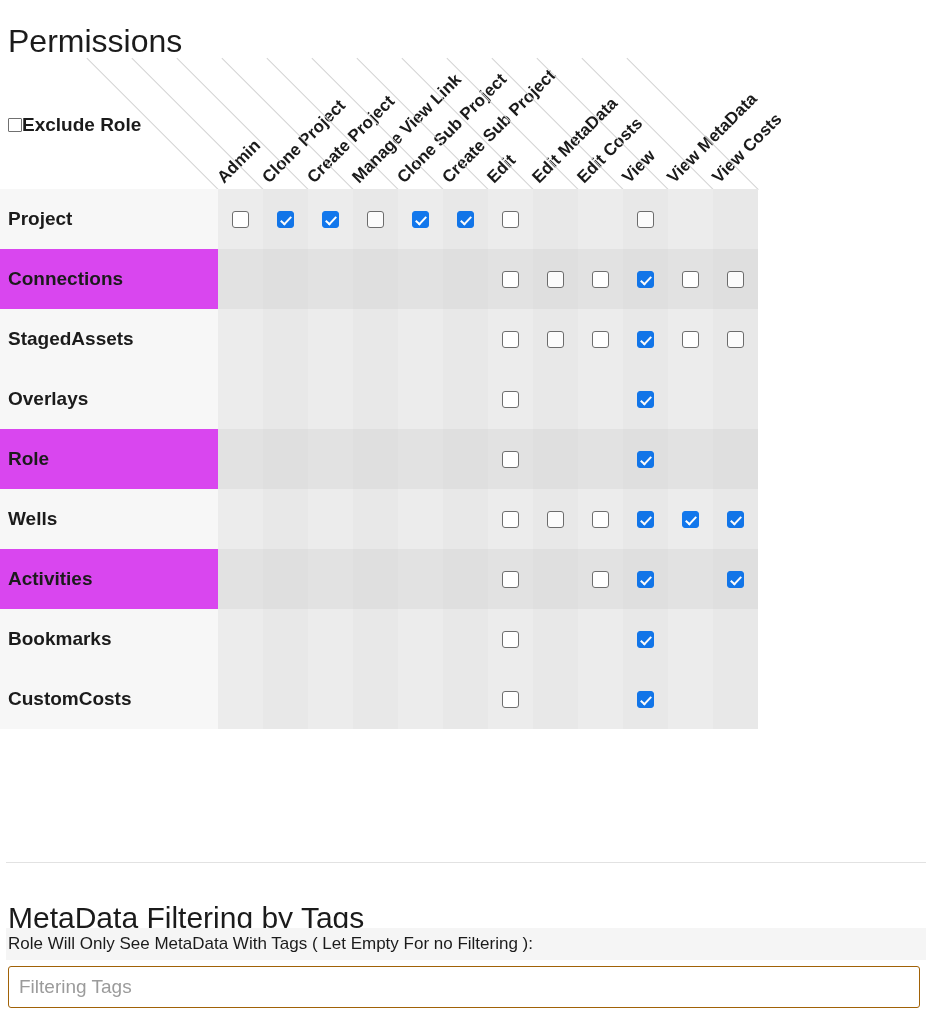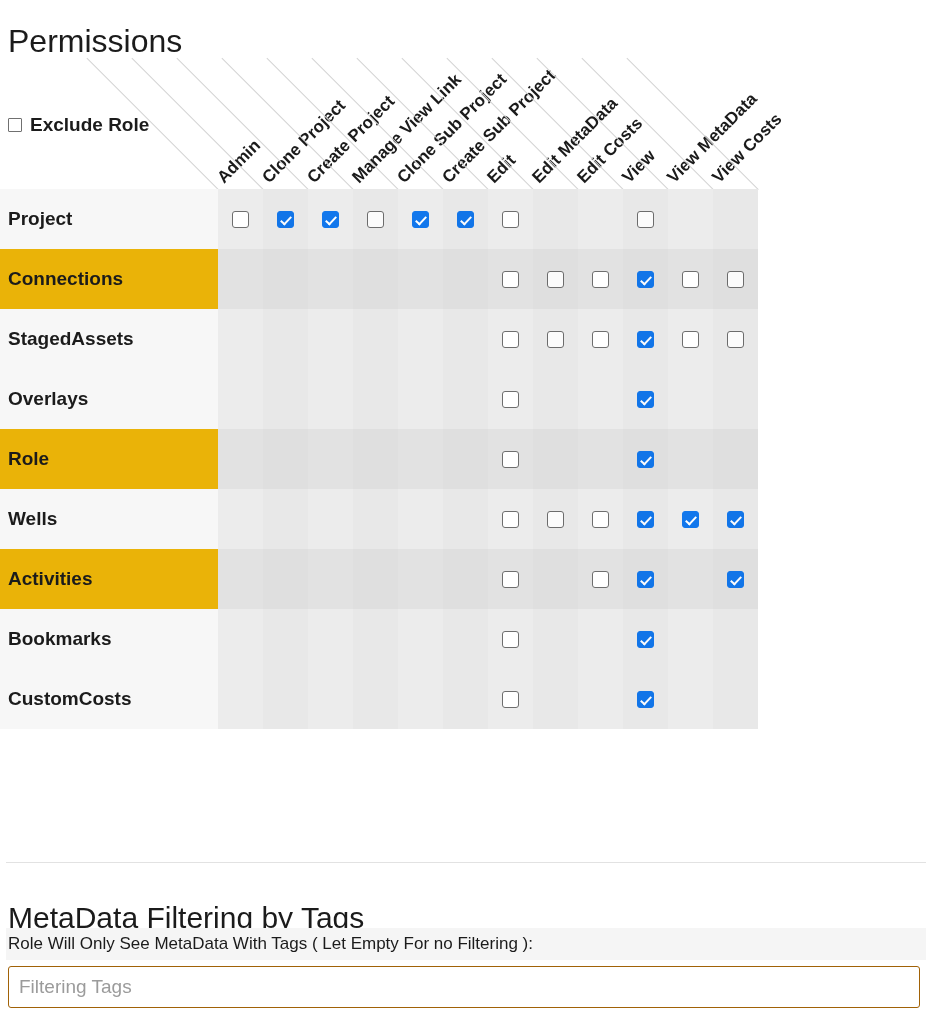--- a/index.html
+++ b/index.html
@@ -25,21 +25,21 @@
     line-height: 40px;
   }
   .hr-top {
     position: absolute; left: 6px; top: 862px; width: 920px; height: 1px;
     background: #e2e2e2;
   }
 
   
   .exclude-row {
     position: absolute; left: 8px; top: 114px;
-    display: flex; align-items: center; gap: 8px;
+    display: flex; align-items: center; 
   }
   .exclude-row input[type=checkbox] {
     width: 14px; height: 14px; margin: 0; padding: 0;
     -webkit-appearance: none; appearance: none;
     border: 1px solid #707070; background: #fff; border-radius: 1px;
     display: inline-block; vertical-align: middle;
   }
   .exclude-label { font-size: 19px; font-weight: bold; color: #1b1b1b; }
 
   
@@ -85,21 +85,21 @@
     font-size: 19px; font-weight: bold; color: #1b1b1b;
     background: transparent;
   }
   .cellcol {
     width: 45px;
     text-align: center;
     border-left: 1px solid #c6c6c6;
     border-right: 1px solid #c6c6c6;
   }
   .ptable tr.odd  .rowlabel { background: #f7f7f7; }
-  .ptable tr.even .rowlabel { background: #eab308; }
+  .ptable tr.even .rowlabel { background: #d946ef; }
   .ptable tr.odd  .cellcol  { background: #ececec; }
   .ptable tr.even .cellcol  { background: #e2e2e2; }
   
   .ptable td.cellcol.altcol { filter: brightness(0.985); }
 
   
   .cb {
     display: inline-block;
     width: 17px; height: 17px;
     border-radius: 3px;

